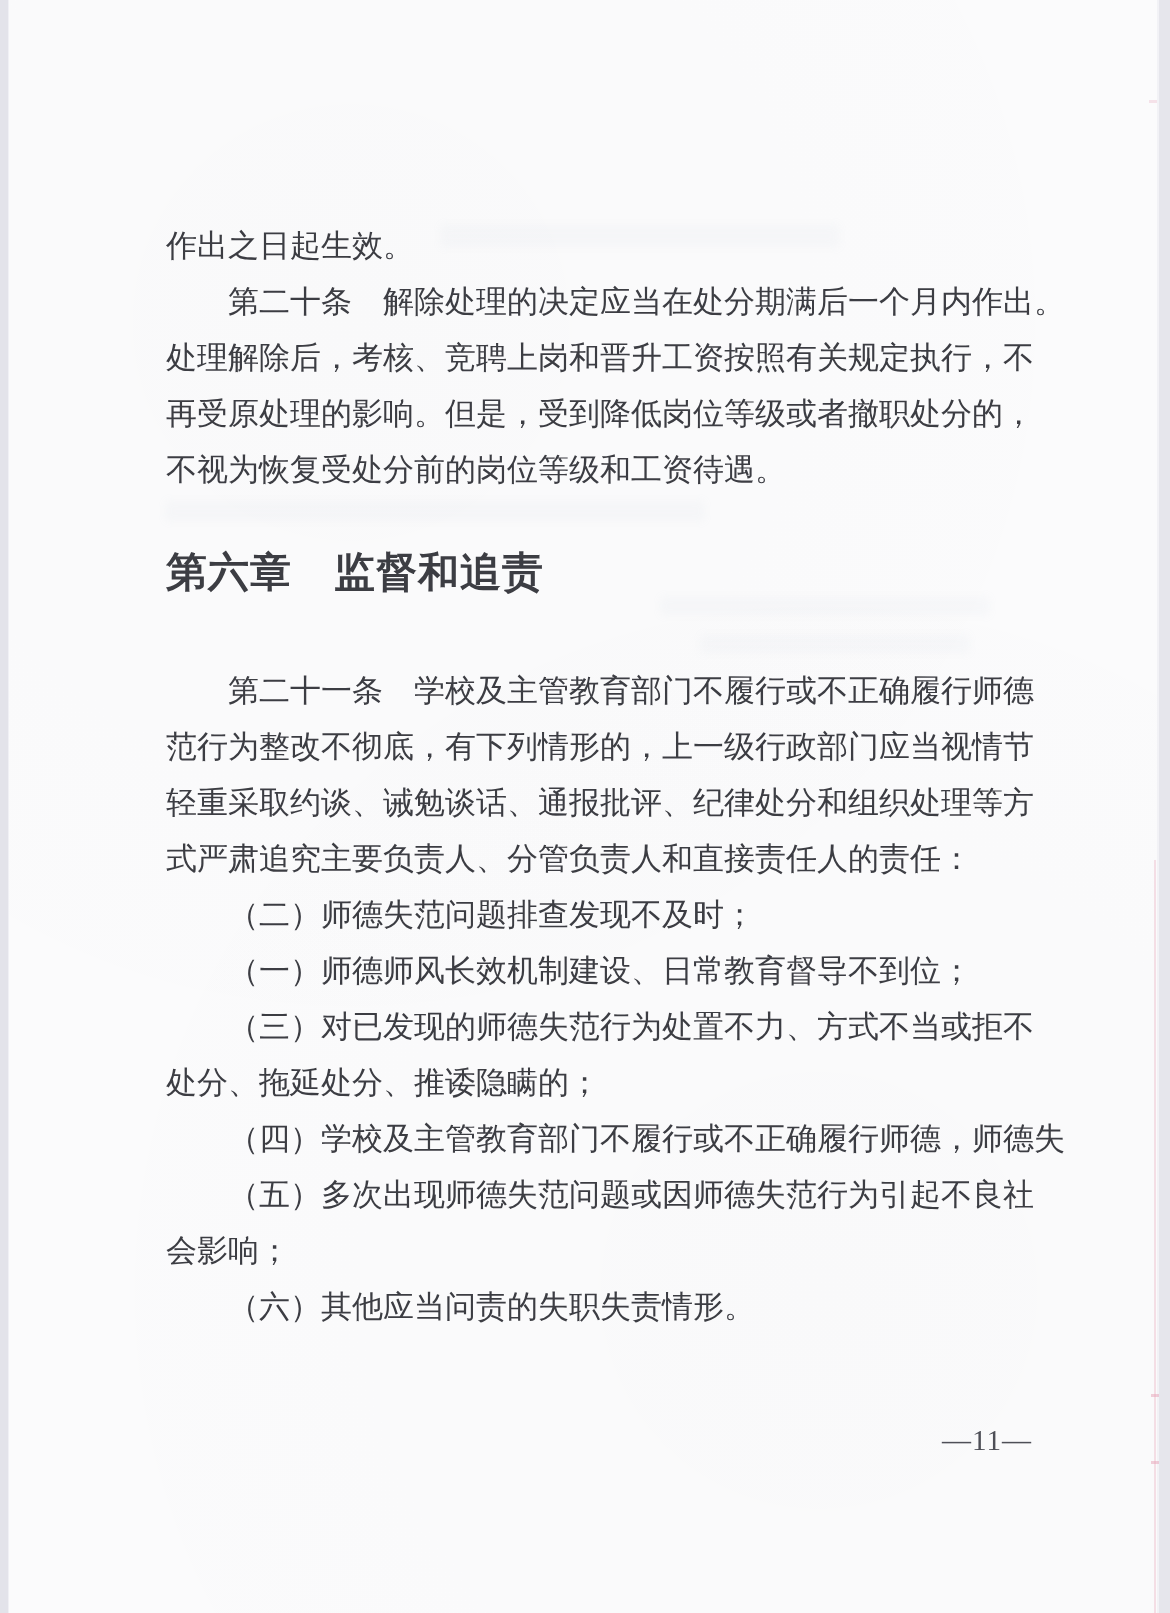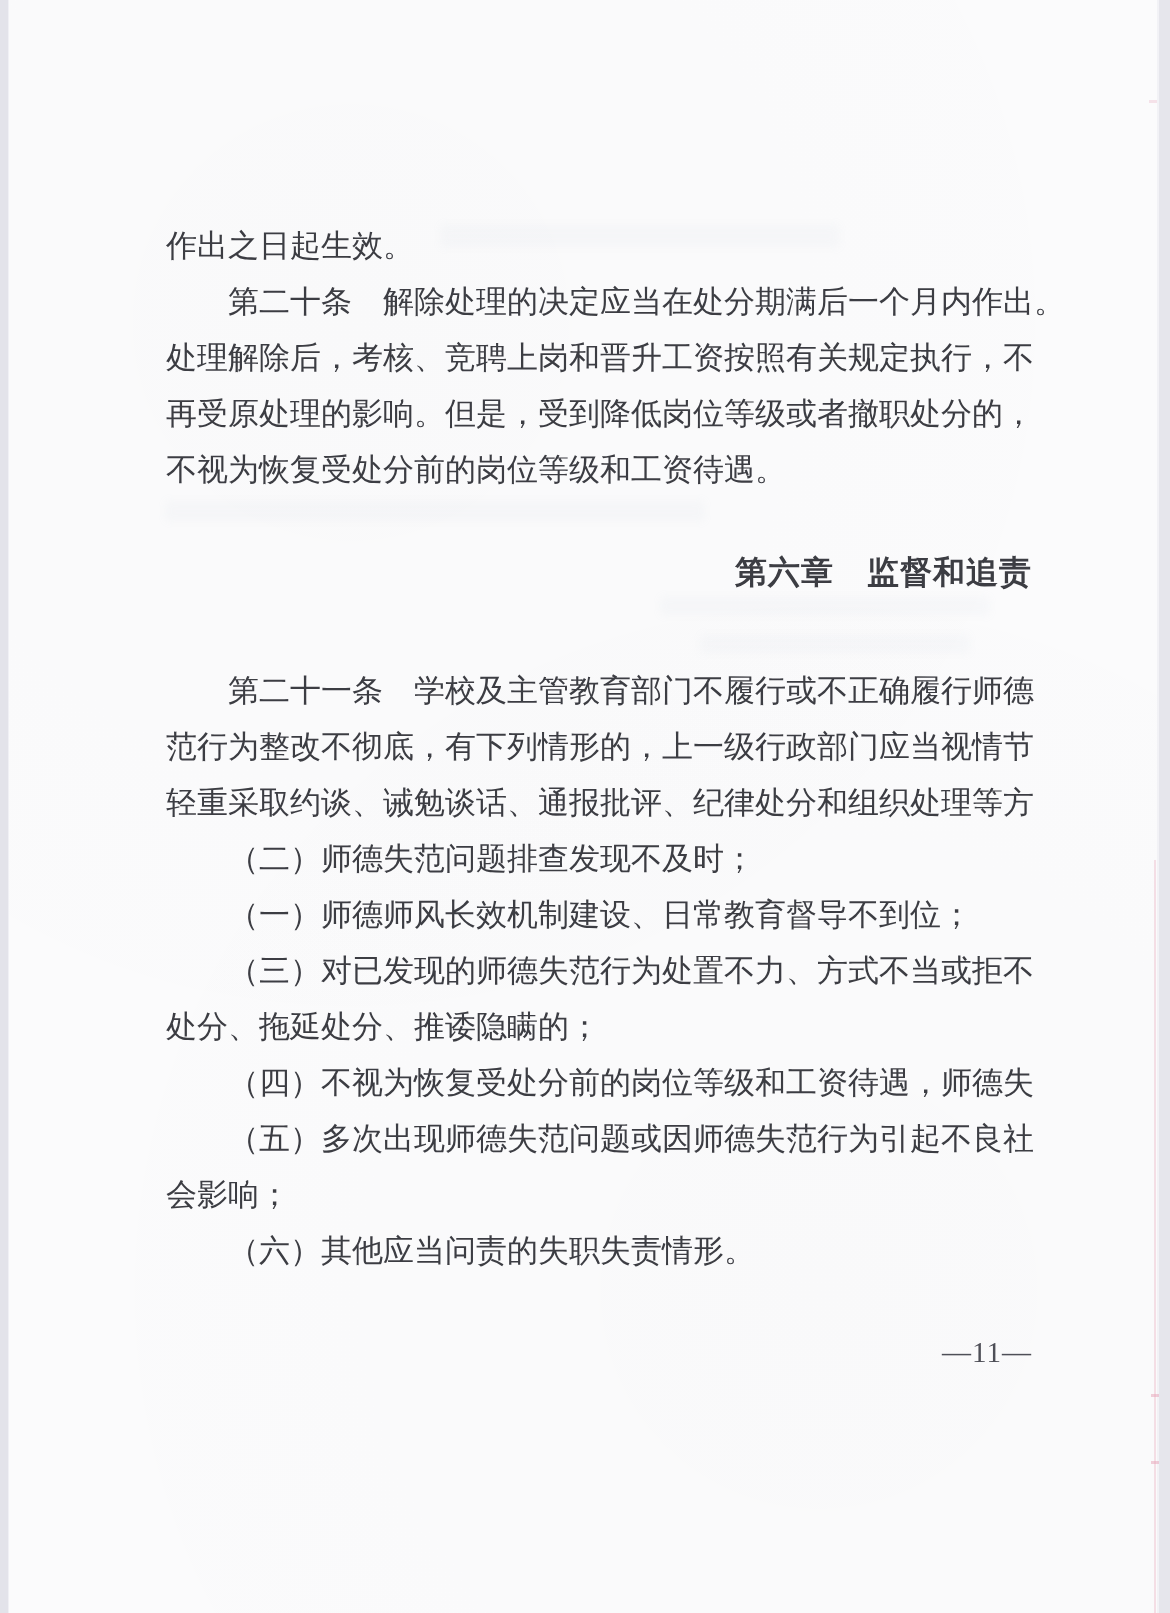--- a/index.html
+++ b/index.html
@@ -85,29 +85,29 @@
     height: 56px;
     white-space: nowrap;
   }
   .text-line.indent {
     text-indent: 62px;
   }
   .chapter-heading {
     margin: 46px 0 63px 0;
     height: 56px;
     line-height: 56px;
-    text-align: right;
+    text-align: left;
     font-family: "Liberation Sans", sans-serif;
     font-weight: 700;
-    font-size: 32px;
+    font-size: 41px;
     letter-spacing: 1px;
     color: var(--ink, #35363c);
   }
   .page-number {
-    margin-top: 56px;
+    margin-top: 88px;
     text-align: right;
     font-size: 29px;
     line-height: 34px;
     letter-spacing: 1px;
     color: #4e4f57;
   }
 </style>
 </head>
 <body style="--paper: #fbfbfc; --ink: #3c3d43; --pink: #e8a8bc;">
 
@@ -124,25 +124,26 @@
         <div class="text-line indent">第二十条　解除处理的决定应当在处分期满后一个月内作出。</div>
         <div class="text-line">处理解除后，考核、竞聘上岗和晋升工资按照有关规定执行，不</div>
         <div class="text-line">再受原处理的影响。但是，受到降低岗位等级或者撤职处分的，</div>
         <div class="text-line">不视为恢复受处分前的岗位等级和工资待遇。</div>
       </div>
     <div class="chapter-heading">第六章　监督和追责</div>
     <div id="lines-after">
         <div class="text-line indent">第二十一条　学校及主管教育部门不履行或不正确履行师德</div>
         <div class="text-line">范行为整改不彻底，有下列情形的，上一级行政部门应当视情节</div>
         <div class="text-line">轻重采取约谈、诫勉谈话、通报批评、纪律处分和组织处理等方</div>
+        <div class="text-line">式严肃追究主要负责人、分管负责人和直接责任人的责任：</div>
         <div class="text-line indent">（二）师德失范问题排查发现不及时；</div>
         <div class="text-line indent">（一）师德师风长效机制建设、日常教育督导不到位；</div>
         <div class="text-line indent">（三）对已发现的师德失范行为处置不力、方式不当或拒不</div>
         <div class="text-line">处分、拖延处分、推诿隐瞒的；</div>
-        <div class="text-line indent">（四）不视为恢复受处分前的岗位等级和工资待遇，师德失</div>
+        <div class="text-line indent">（四）学校及主管教育部门不履行或不正确履行师德，师德失</div>
         <div class="text-line indent">（五）多次出现师德失范问题或因师德失范行为引起不良社</div>
         <div class="text-line">会影响；</div>
         <div class="text-line indent">（六）其他应当问责的失职失责情形。</div>
       </div>
     <div class="page-number">—11—</div>
   </div>
 
   <div class="scan-edge-left"></div>
   <div class="scan-edge-right"></div>
   <div class="scan-pink-line"></div>

